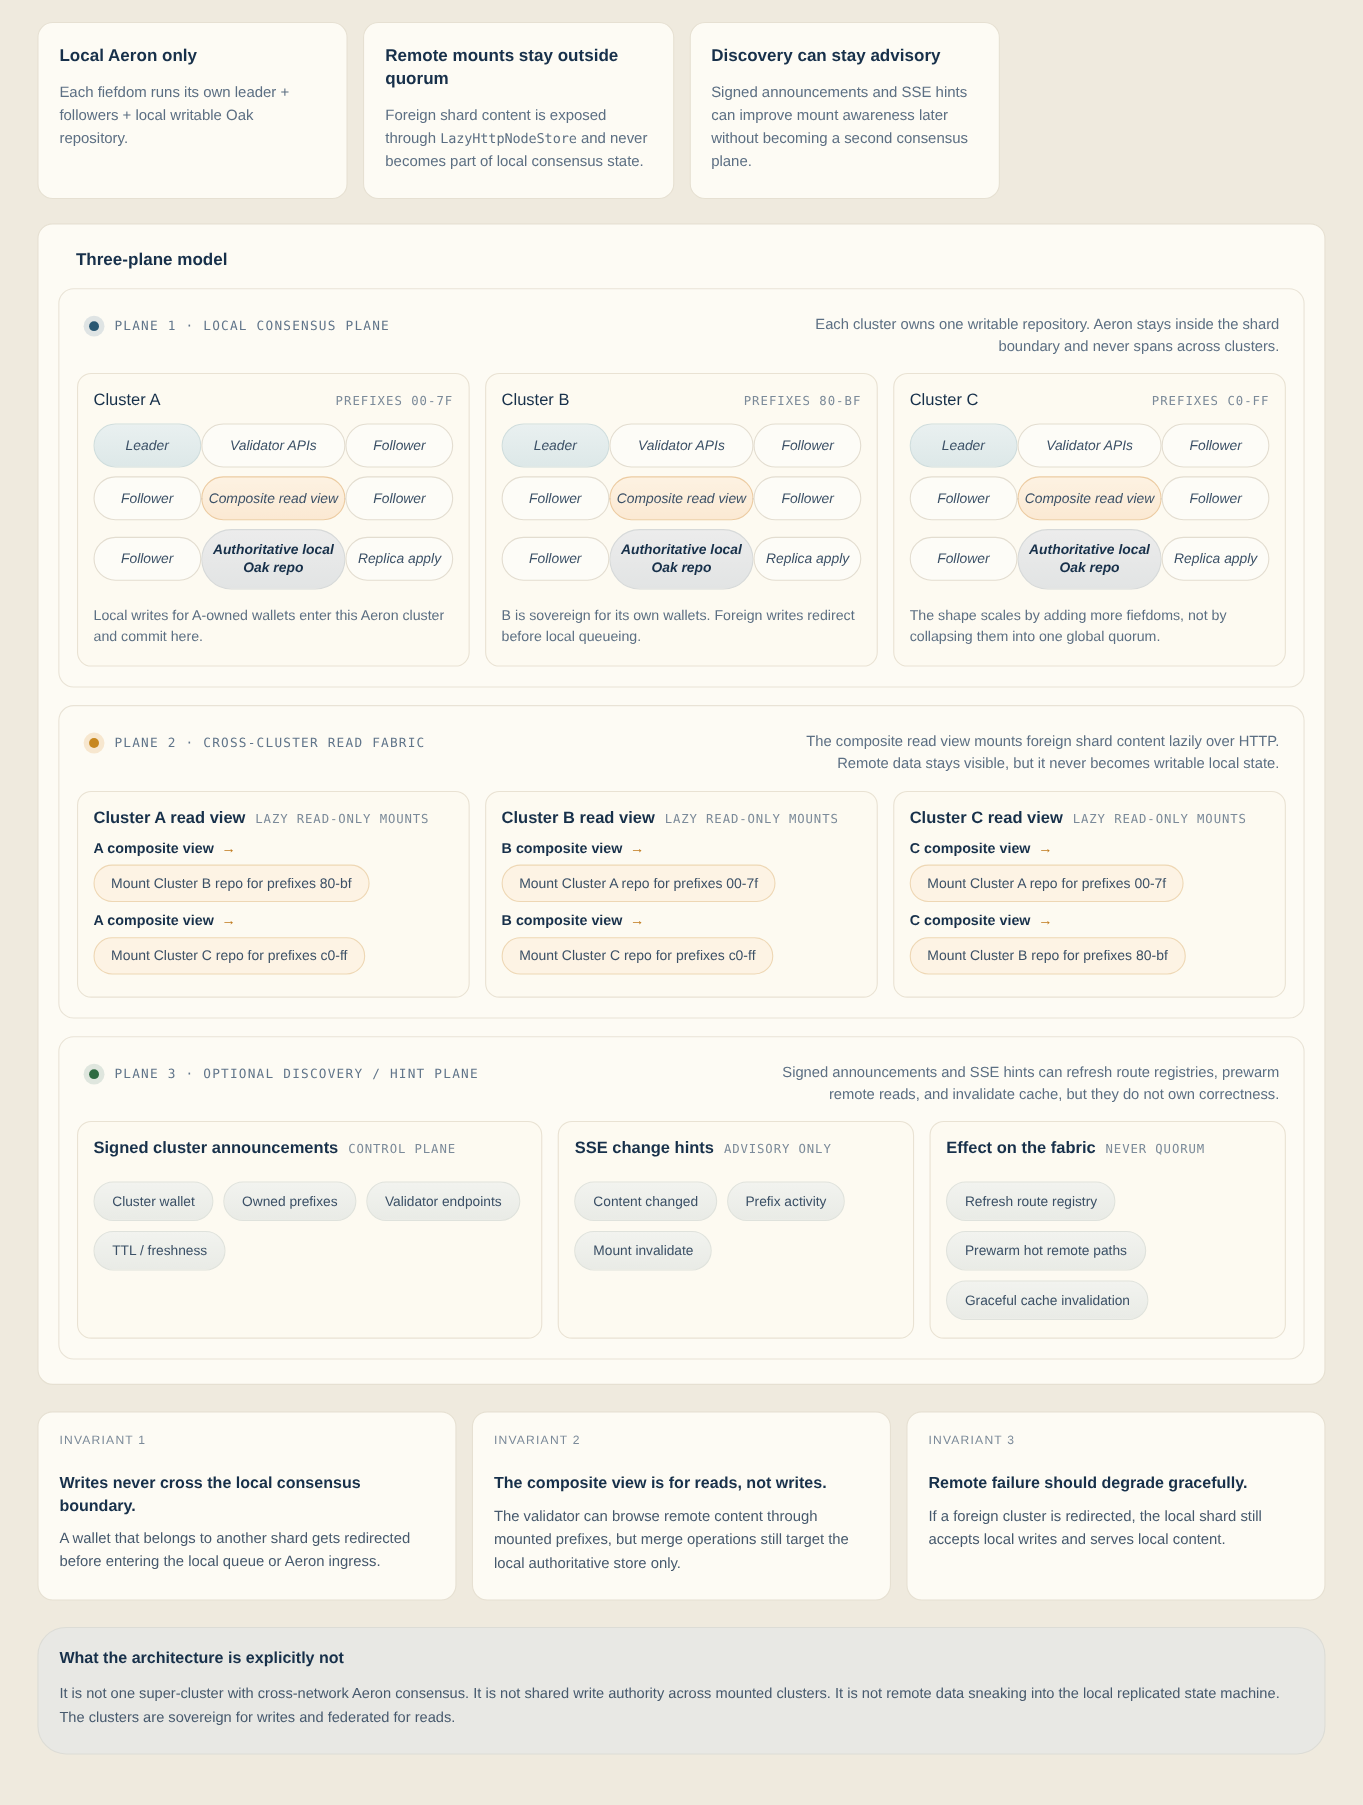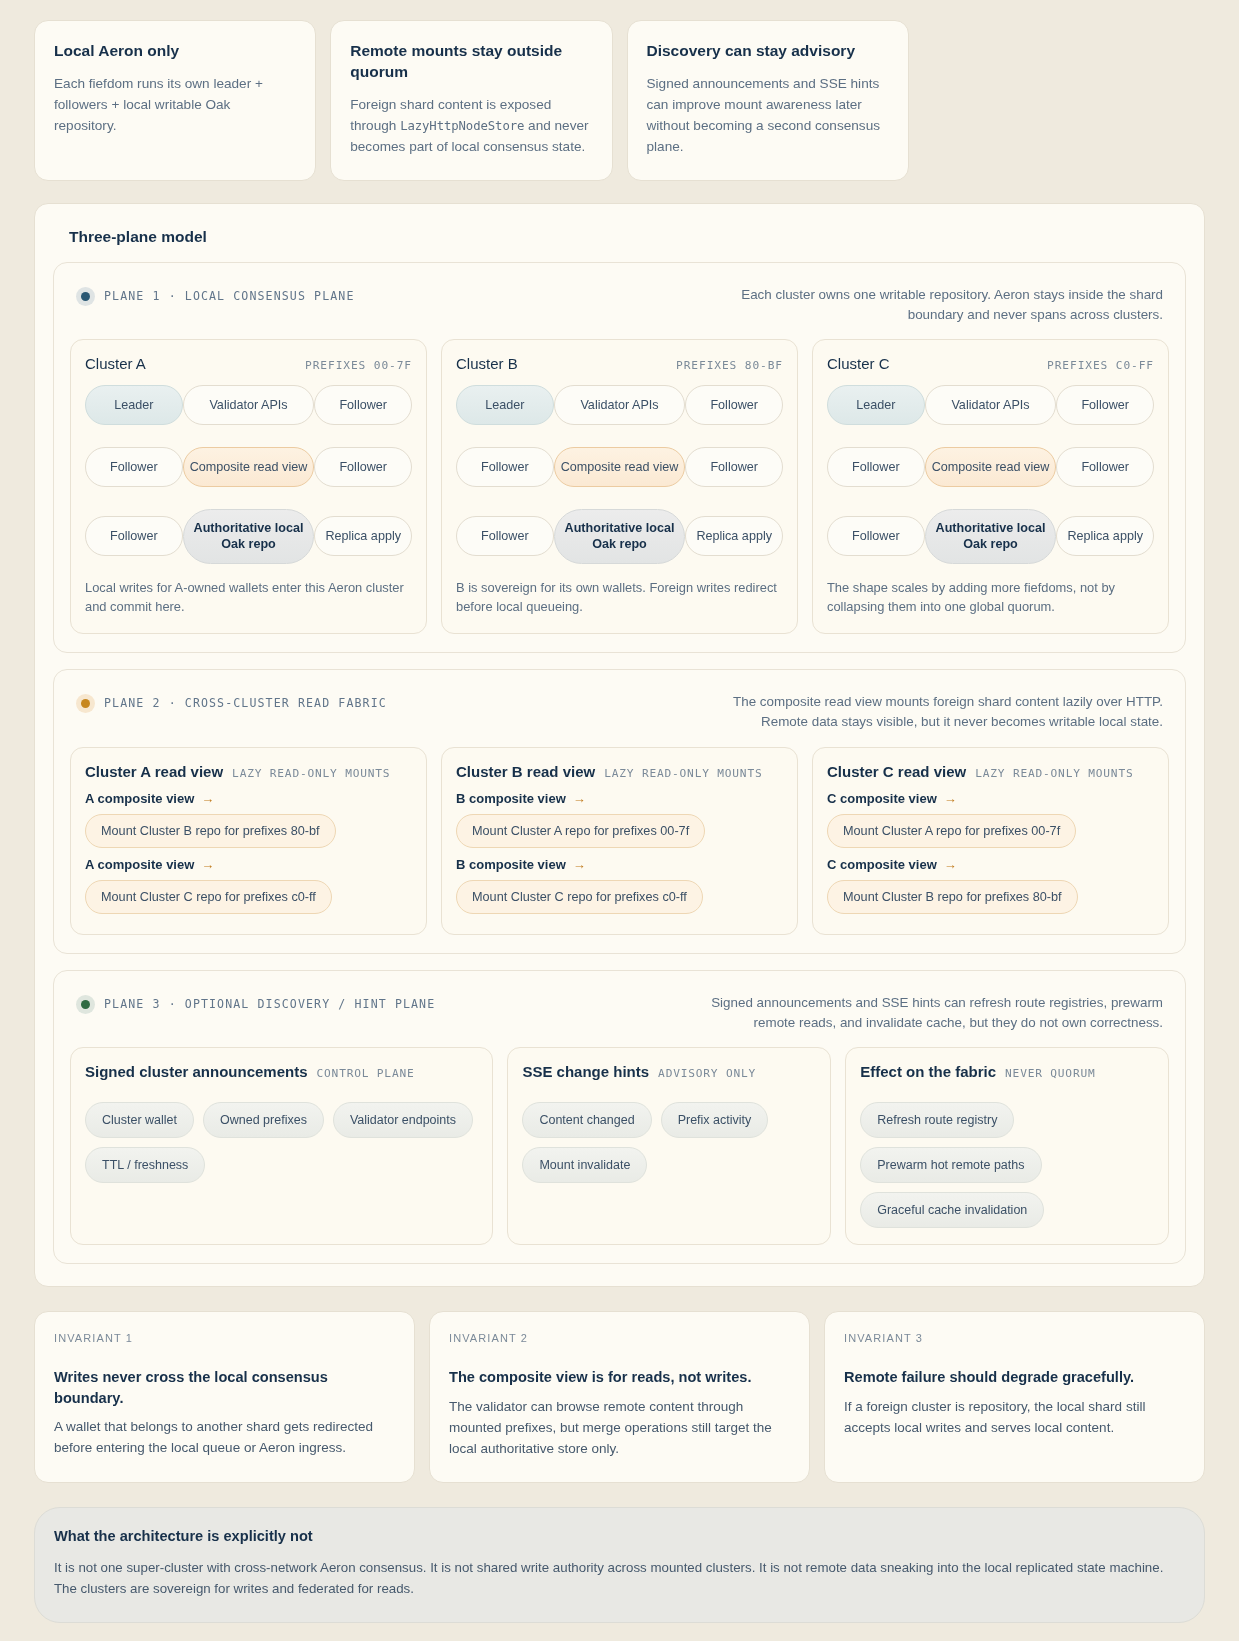--- a/index.html
+++ b/index.html
@@ -140,21 +140,21 @@
     color: #17304a;
   }
   .cluster-head .meta {
     font-family: "DejaVu Sans Mono", monospace;
     font-size: 11.2px;
     letter-spacing: 0.9px;
     color: #7b8a99;
   }
 
   
-  .lattice { display: flex; flex-direction: column; gap: 22px; }
+  .lattice { display: flex; flex-direction: column; gap: 8px; font-style: italic; }
   .lrow {
     display: grid;
     grid-template-columns: 1fr 1.35fr 1fr;
     align-items: center;
     gap: 0;
   }
   .node {
     border: 1px solid #e3ddd0;
     background: #fdfcf7;
     border-radius: 999px;
@@ -533,20 +533,20 @@
       <p>A wallet that belongs to another shard gets redirected before entering the local queue or Aeron ingress.</p>
     </div>
     <div class="card inv-card">
       <div class="inv-tag">INVARIANT 2</div>
       <h4>The composite view is for reads, not writes.</h4>
       <p>The validator can browse remote content through mounted prefixes, but merge operations still target the local authoritative store only.</p>
     </div>
     <div class="card inv-card">
       <div class="inv-tag">INVARIANT 3</div>
       <h4>Remote failure should degrade gracefully.</h4>
-      <p>If a foreign cluster is repository, the local shard still accepts local writes and serves local content.</p>
+      <p>If a foreign cluster is redirected, the local shard still accepts local writes and serves local content.</p>
     </div>
   </div>
 
 <section class="notcard">
   <h4>What the architecture is explicitly not</h4>
   <p>It is not one super-cluster with cross-network Aeron consensus. It is not shared write authority across mounted clusters. It is not remote data sneaking into the local replicated state machine. The clusters are sovereign for writes and federated for reads.</p>
 </section>
 
 </body></html>

